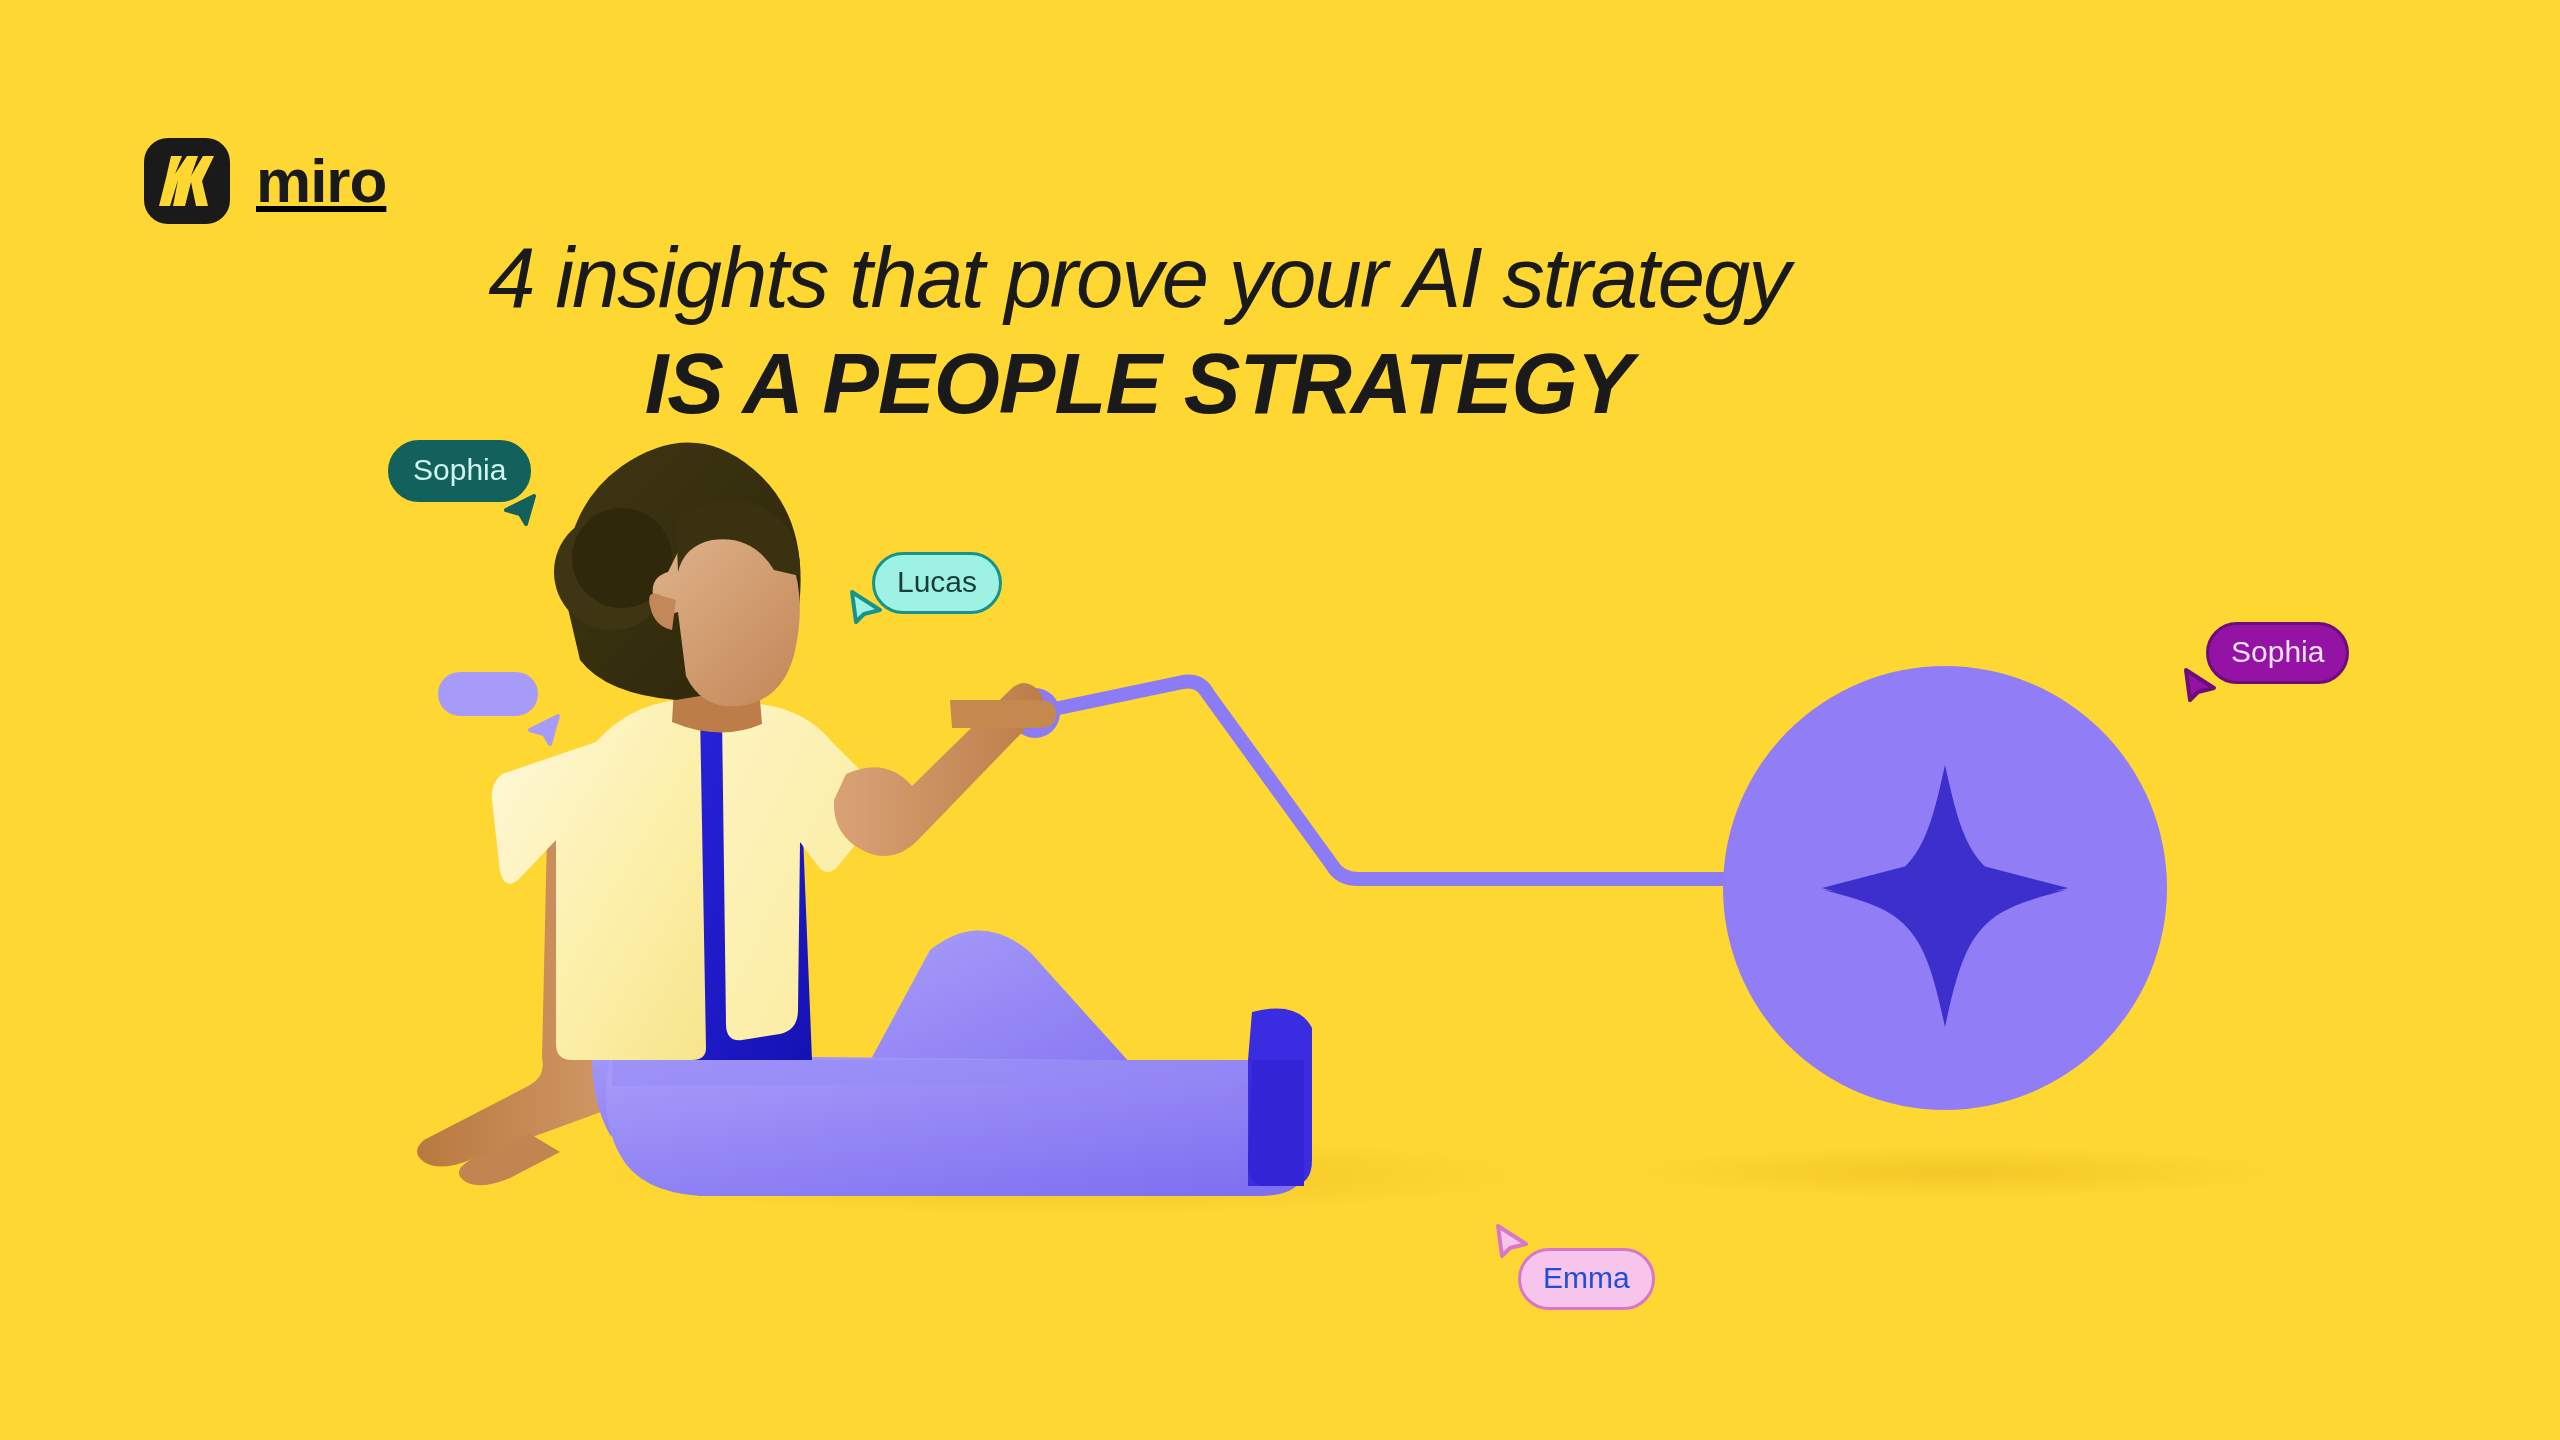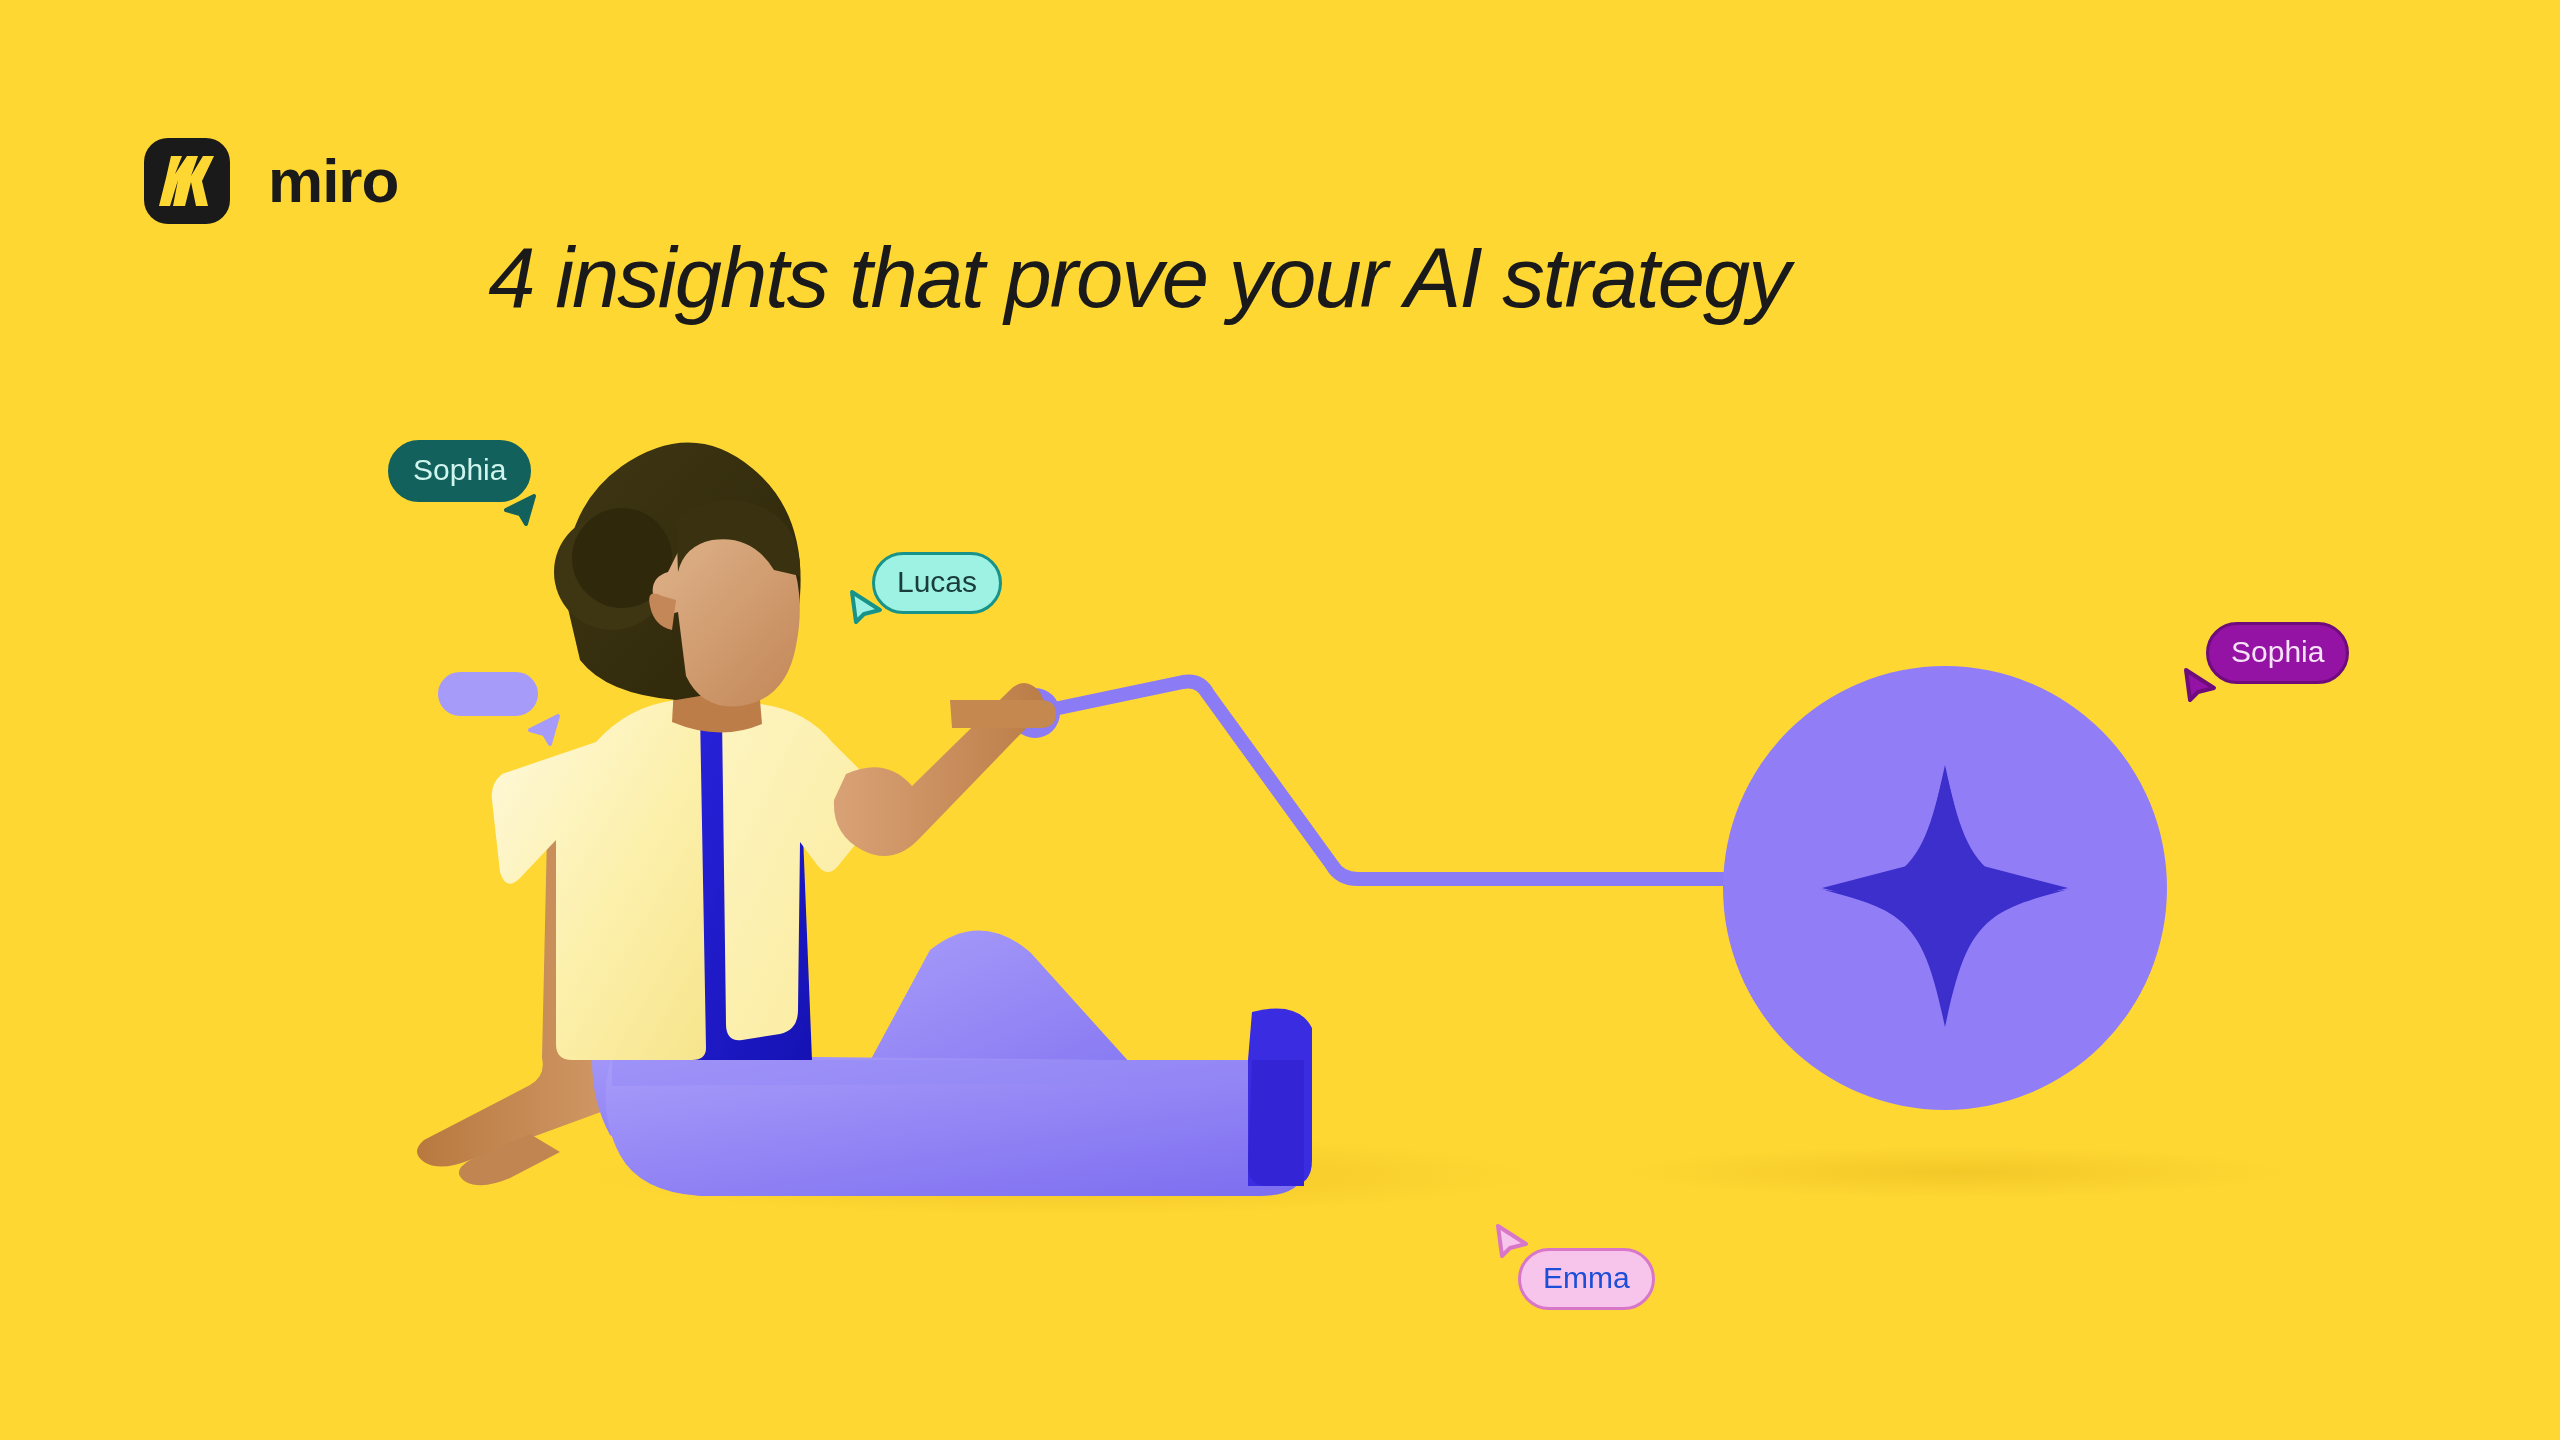--- a/index.html
+++ b/index.html
@@ -22,21 +22,22 @@
     overflow: hidden;
   }
 
   
   #logo {
     position: absolute;
     left: 144px;
     top: 138px;
     display: flex;
     align-items: center;
-    gap: 38px;
+    gap: 26px;
+    text-decoration: underline;
   }
   #logo-mark {
     width: 86px;
     height: 86px;
     border-radius: 24px;
     background: #1A1A1A;
     display: flex;
     align-items: center;
     justify-content: center;
   }
@@ -239,20 +240,21 @@
     <div id="logo-mark" style="background: rgb(26, 26, 26);">
       <svg width="58" height="54" viewBox="0 0 58 54" xmlns="http://www.w3.org/2000/svg">
         <path d="M13 2 L24 2 L17 20 L29 2 L40 2 L33 22 L45 2 L56 2 L44 27 L50 52 L38 52 L33 28 L27 52 L15 52 L20 26 L12 52 L1 52 L8 24 Z" fill="#FFD733"></path>
       </svg>
     </div>
     <div id="logo-word" style="color: rgb(26, 26, 26);">miro</div>
   </div>
 
   <div id="headline" style="color: rgb(26, 26, 26);">
     <div id="headline-line1">4 insights that prove your AI strategy</div>
+    <div id="headline-line2">IS A PEOPLE STRATEGY</div>
   </div>
 
   <div class="cursor-label" id="c-carola" style="left: 388px; top: 440px; background: rgb(18, 97, 92); color: rgb(207, 245, 238); border: 3px solid rgb(18, 97, 92);">
     <span>Sophia</span>
   </div>
   <svg class="cursor-pointer" id="p-carola" style="left:500px; top:486px;" width="42" height="42" viewBox="0 0 42 42">
     <path d="M34 10 L6 24 L20 28 L26 38 Z" fill="#12615C" stroke="#12615C" stroke-width="4" stroke-linejoin="round"></path>
   </svg>
 
   <div class="cursor-label" id="c-sophia" style="left: 872px; top: 552px; background: rgb(158, 242, 228); color: rgb(26, 60, 58); border: 3px solid rgb(23, 147, 138);">

